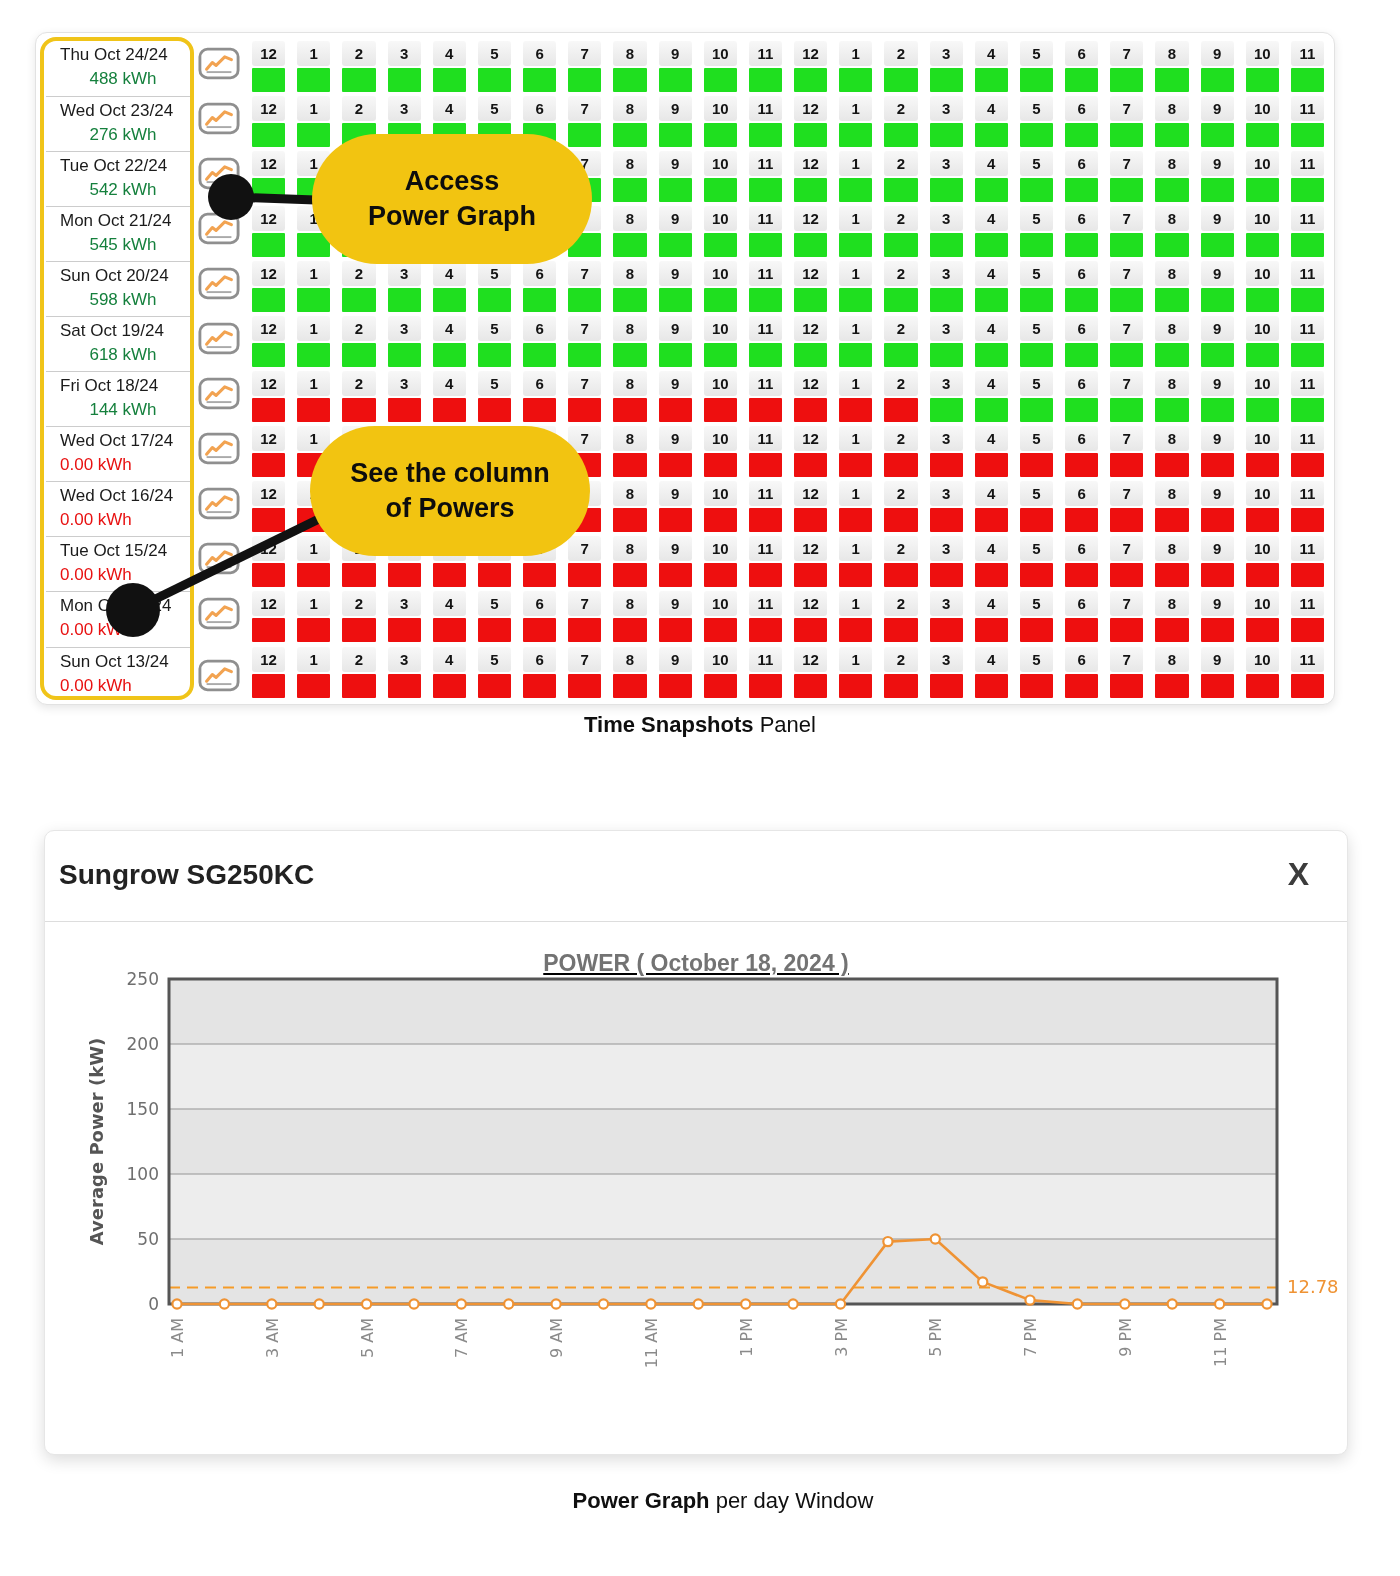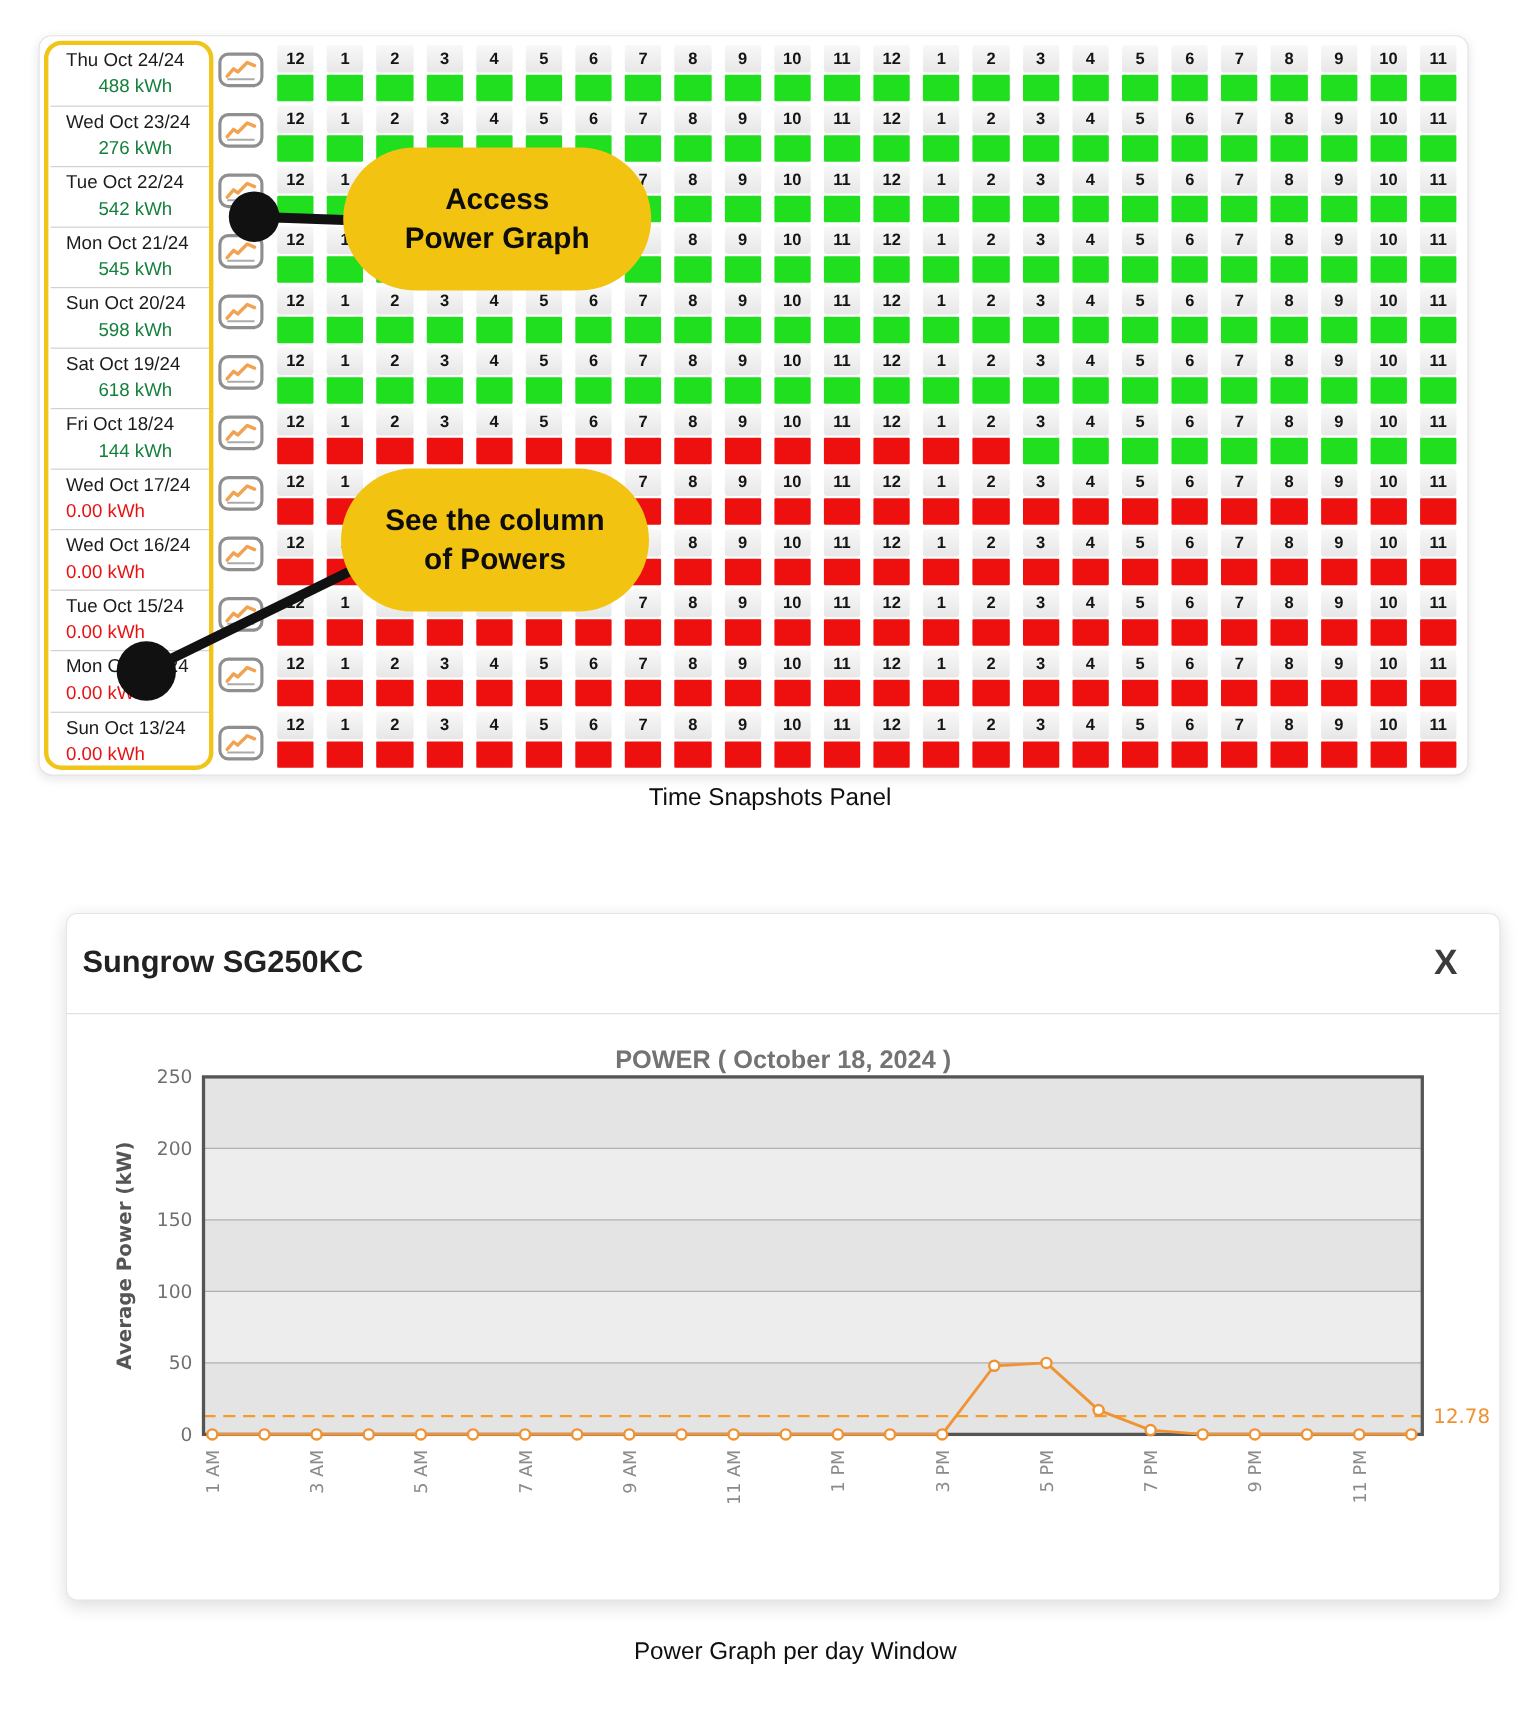--- a/index.html
+++ b/index.html
@@ -41,28 +41,29 @@
   .connector-svg{position:absolute;left:0;top:0;width:1400px;height:700px;pointer-events:none;z-index:8;}
   .callout{
     position:absolute;z-index:9;background:#f2c411;border-radius:66px;
     display:flex;flex-direction:column;align-items:center;justify-content:center;
     font-size:27px;font-weight:700;color:#0d0d0d;line-height:1.3;text-align:center;
   }
   .callout-1{left:312px;top:110px;width:280px;height:130px;}
   .callout-2{left:310px;top:402px;width:280px;height:130px;}
   
   .caption{position:absolute;left:0;width:100%;text-align:center;font-size:22px;color:#0f0f0f;}
-  .caption .b{font-weight:400;}
+  .caption .b{font-weight:700;}
   .caption-top{top:712px;}
   .caption-bottom{top:1488px;margin-left:23px;}
   
   .power-card{
-    position:absolute;left:60px;top:830px;width:1304px;height:625px;box-sizing:border-box;
+    position:absolute;left:44px;top:830px;width:1304px;height:625px;box-sizing:border-box;
     background:#fff;border:1px solid #e6e6e6;border-radius:10px;
     box-shadow:0 5px 16px rgba(0,0,0,.14);
+    text-decoration:underline;
   }
   .card-header{height:90px;border-bottom:1px solid #dddddd;position:relative;}
   .card-title{position:absolute;left:14px;top:28px;font-size:28px;font-weight:700;color:#222;}
   .card-close{
     position:absolute;right:32px;top:24px;font-size:32px;font-weight:700;color:#3c3c3c;
     background:none;border:none;cursor:pointer;font-family:"Liberation Sans",sans-serif;
   }
   .chart-title{margin-top:28px;text-align:center;font-size:23px;font-weight:700;color:#737373;
     font-family:"Liberation Sans",sans-serif;}
   .chart-wrap{position:absolute;left:0;top:120px;width:1304px;height:460px;}

